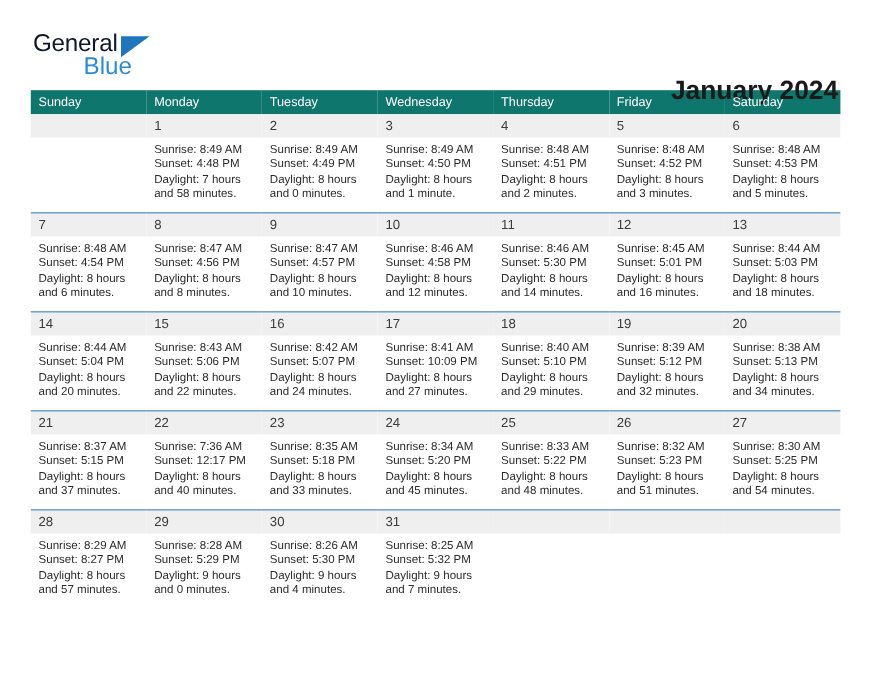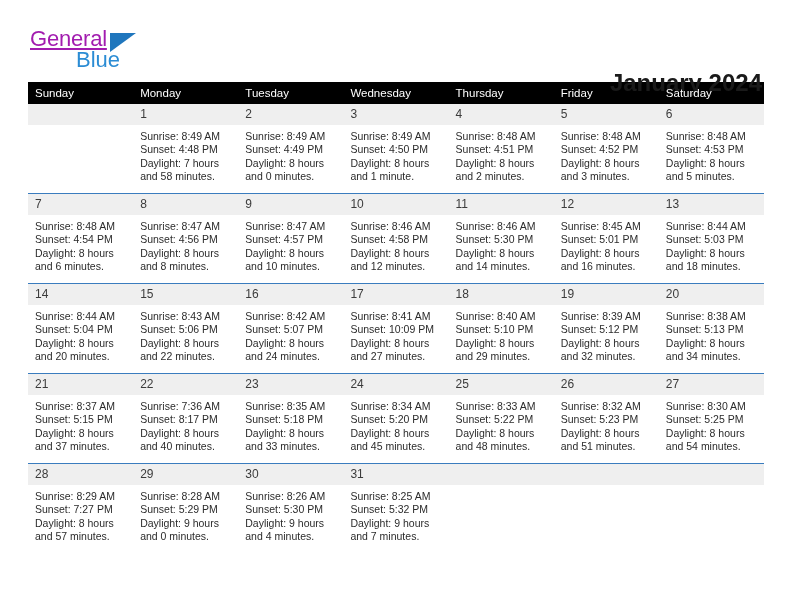--- a/index.html
+++ b/index.html
@@ -28,24 +28,23 @@
   .logo {
     position: relative;
     width: 130px;
     height: 48px;
   }
   .logo-general {
     position: absolute;
     left: 2px;
     top: 0px;
     font-size: 22px;
-    color: #a21caf;
+    color: #0f172a;
     letter-spacing: -0.2px;
     line-height: 26px;
-    text-decoration: underline;
   }
   .logo-triangle {
     position: absolute;
     left: 82px;
     top: 7px;
     width: 0;
     height: 0;
     border-left: 26px solid #1f76bd;
     border-bottom: 19px solid transparent;
   }
@@ -77,21 +76,21 @@
   }
 
   
   .calendar {
     width: 736px;
     margin-top: 8px;
     border-collapse: collapse;
     table-layout: fixed;
   }
   .calendar th {
-    background: #000000;
+    background: #0f766e;
     color: #ffffff;
     font-weight: normal;
     font-size: 11.5px;
     text-align: left;
     padding: 5px 0 5px 7px;
     height: 21px;
   }
   .calendar td {
     vertical-align: top;
     padding: 0;
@@ -394,21 +393,21 @@
                 <div>Daylight: 8 hours</div>
                 <div>and 37 minutes.</div>
               </div>
             </div>
           </td>
           <td>
             <div class="daycell">
               <div class="daynum">22</div>
               <div class="info">
                 <div>Sunrise: 7:36 AM</div>
-                <div>Sunset: 8:17 PM</div>
+                <div>Sunset: 12:17 PM</div>
                 <div>Daylight: 8 hours</div>
                 <div>and 40 minutes.</div>
               </div>
             </div>
           </td>
           <td>
             <div class="daycell">
               <div class="daynum">23</div>
               <div class="info">
                 <div>Sunrise: 8:35 AM</div>
@@ -462,21 +461,21 @@
               </div>
             </div>
           </td>
         </tr>
         <tr class="week">
           <td>
             <div class="daycell">
               <div class="daynum">28</div>
               <div class="info">
                 <div>Sunrise: 8:29 AM</div>
-                <div>Sunset: 7:27 PM</div>
+                <div>Sunset: 8:27 PM</div>
                 <div>Daylight: 8 hours</div>
                 <div>and 57 minutes.</div>
               </div>
             </div>
           </td>
           <td>
             <div class="daycell">
               <div class="daynum">29</div>
               <div class="info">
                 <div>Sunrise: 8:28 AM</div>

